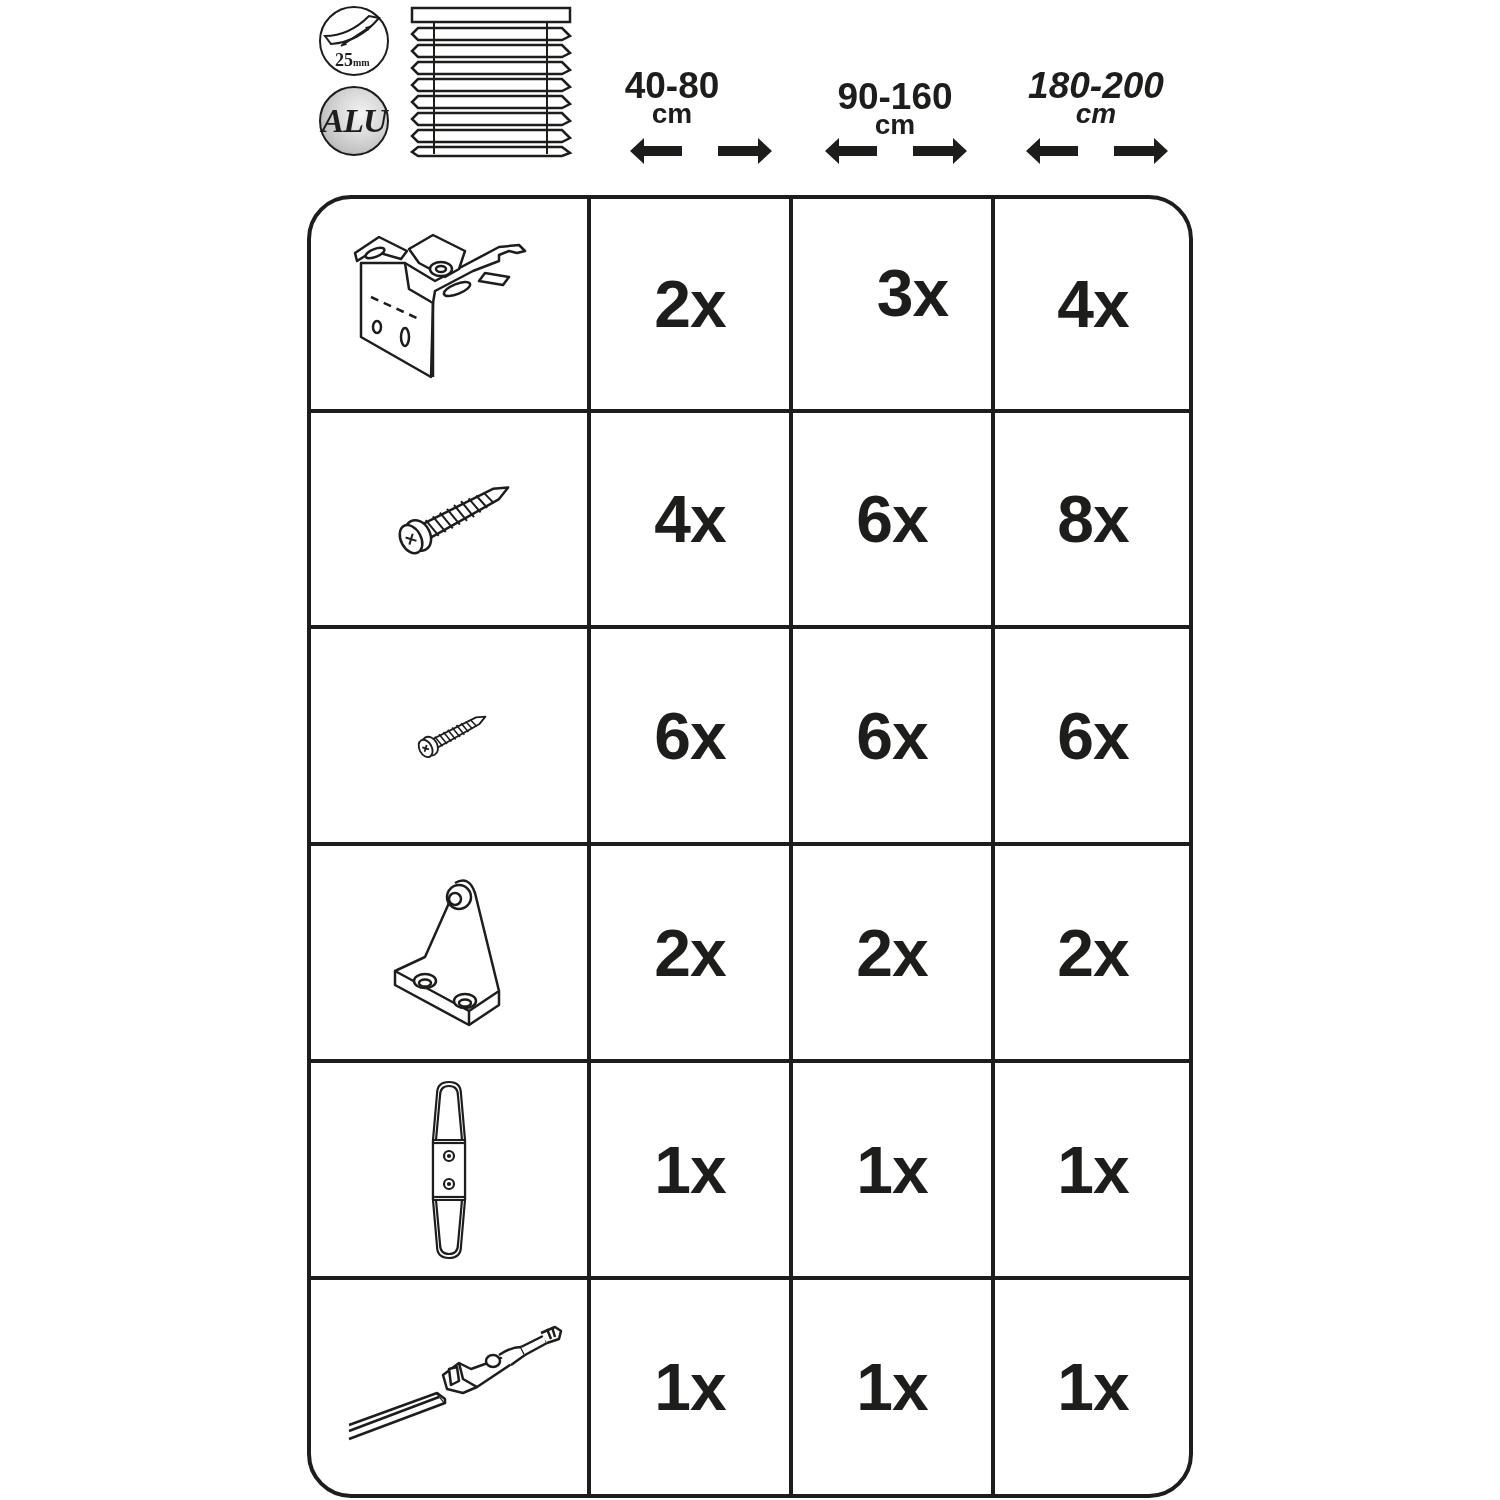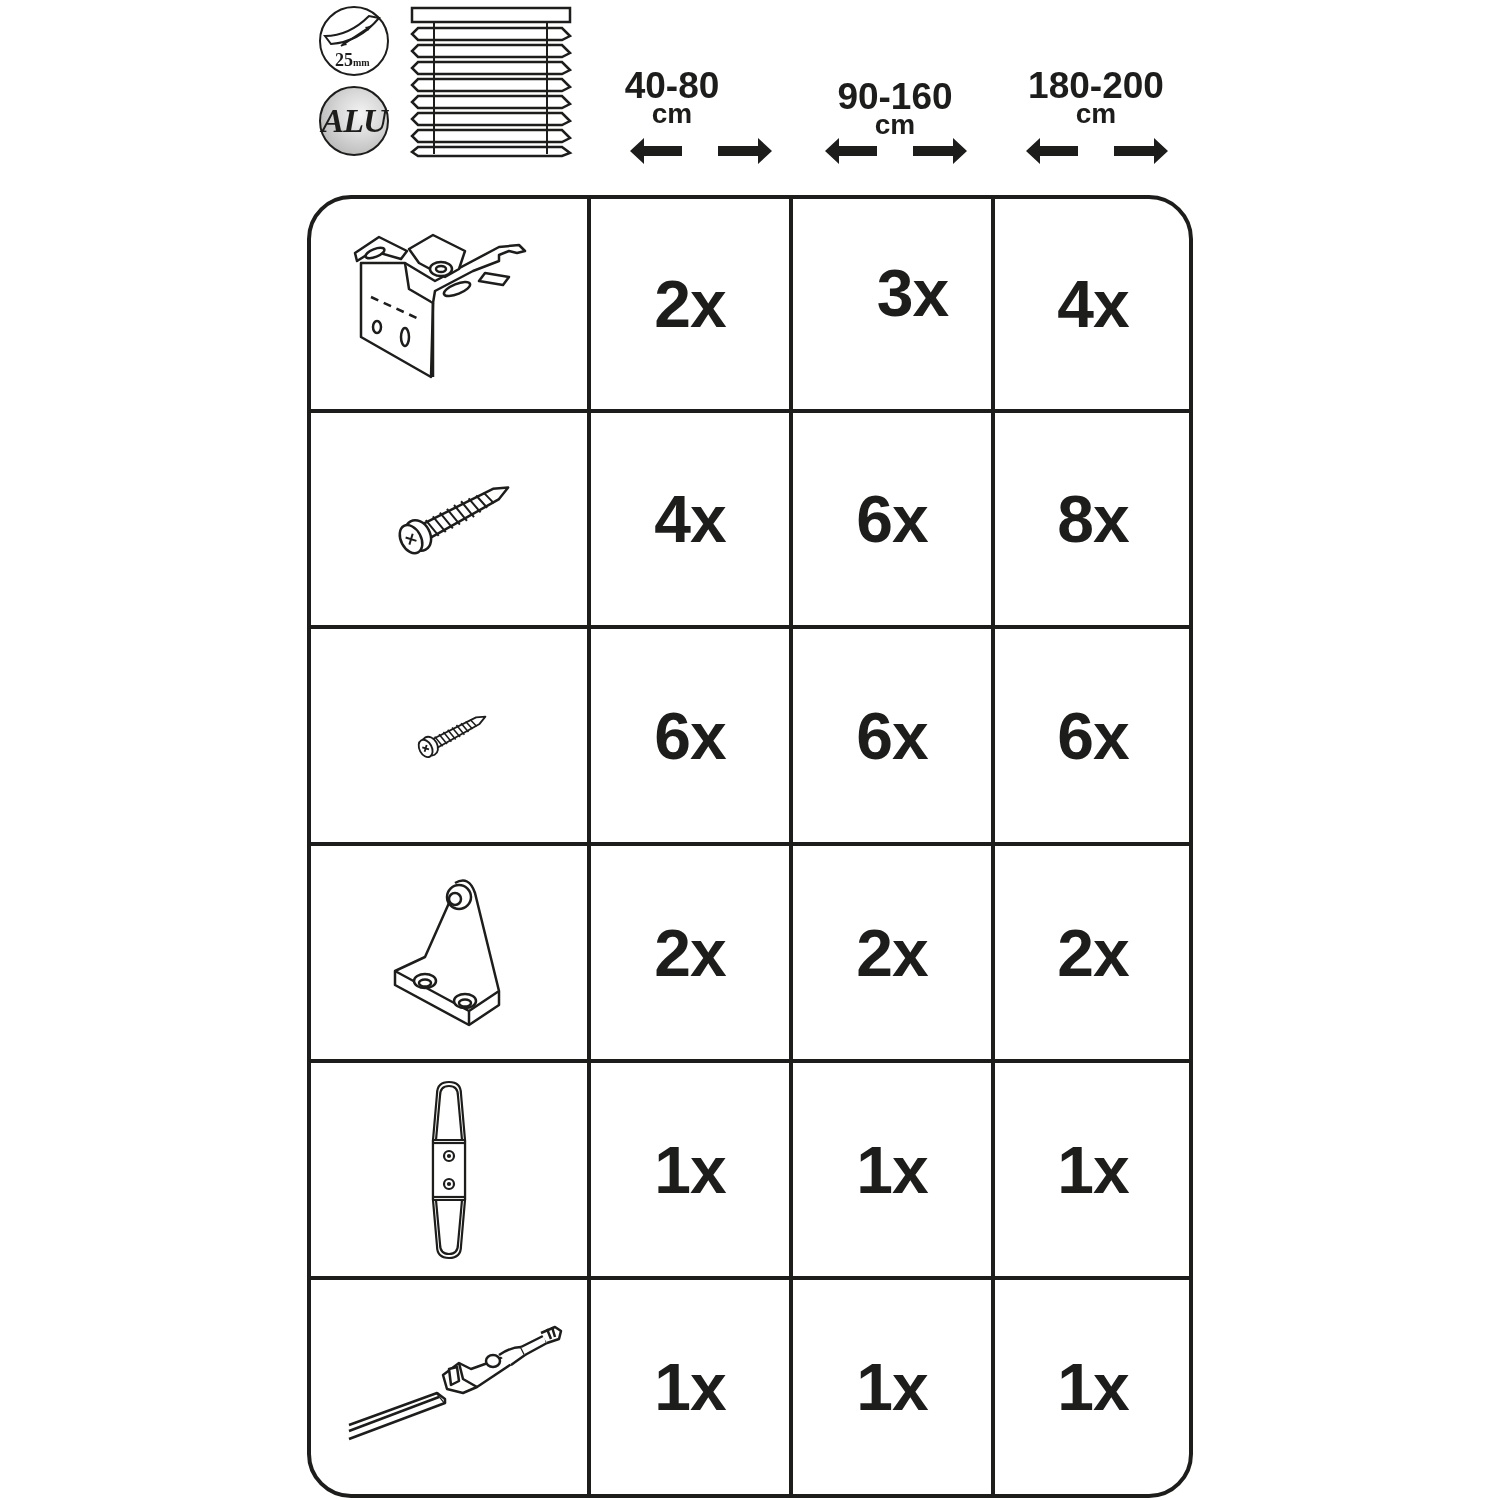--- a/index.html
+++ b/index.html
@@ -58,21 +58,21 @@
 </svg>
 
 <div class="width-label" style="left:592px; top:67px; width:160px;">
   <span class="range">40-80</span>
   <span class="unit">cm</span>
 </div>
 <div class="width-label" style="left:805px; top:78px; width:180px;">
   <span class="range">90-160</span>
   <span class="unit">cm</span>
 </div>
-<div class="width-label" style="left:1006px; top:67px; width:180px;">
+<div class="width-label" style="left:1006px; top:67px; width:180px;font-style:italic;">
   <span class="range">180-200</span>
   <span class="unit">cm</span>
 </div>
 
 <svg class="abs" style="left:630px; top:138px;" width="142" height="26" viewBox="0 0 142 26">
   <path d="M0 13 L14 0 L14 8 L52 8 L52 18 L14 18 L14 26 Z" fill="#1d1d1b"></path>
   <path d="M142 13 L128 0 L128 8 L88 8 L88 18 L128 18 L128 26 Z" fill="#1d1d1b"></path>
 </svg>
 <svg class="abs" style="left:825px; top:138px;" width="142" height="26" viewBox="0 0 142 26">
   <path d="M0 13 L14 0 L14 8 L52 8 L52 18 L14 18 L14 26 Z" fill="#1d1d1b"></path>

